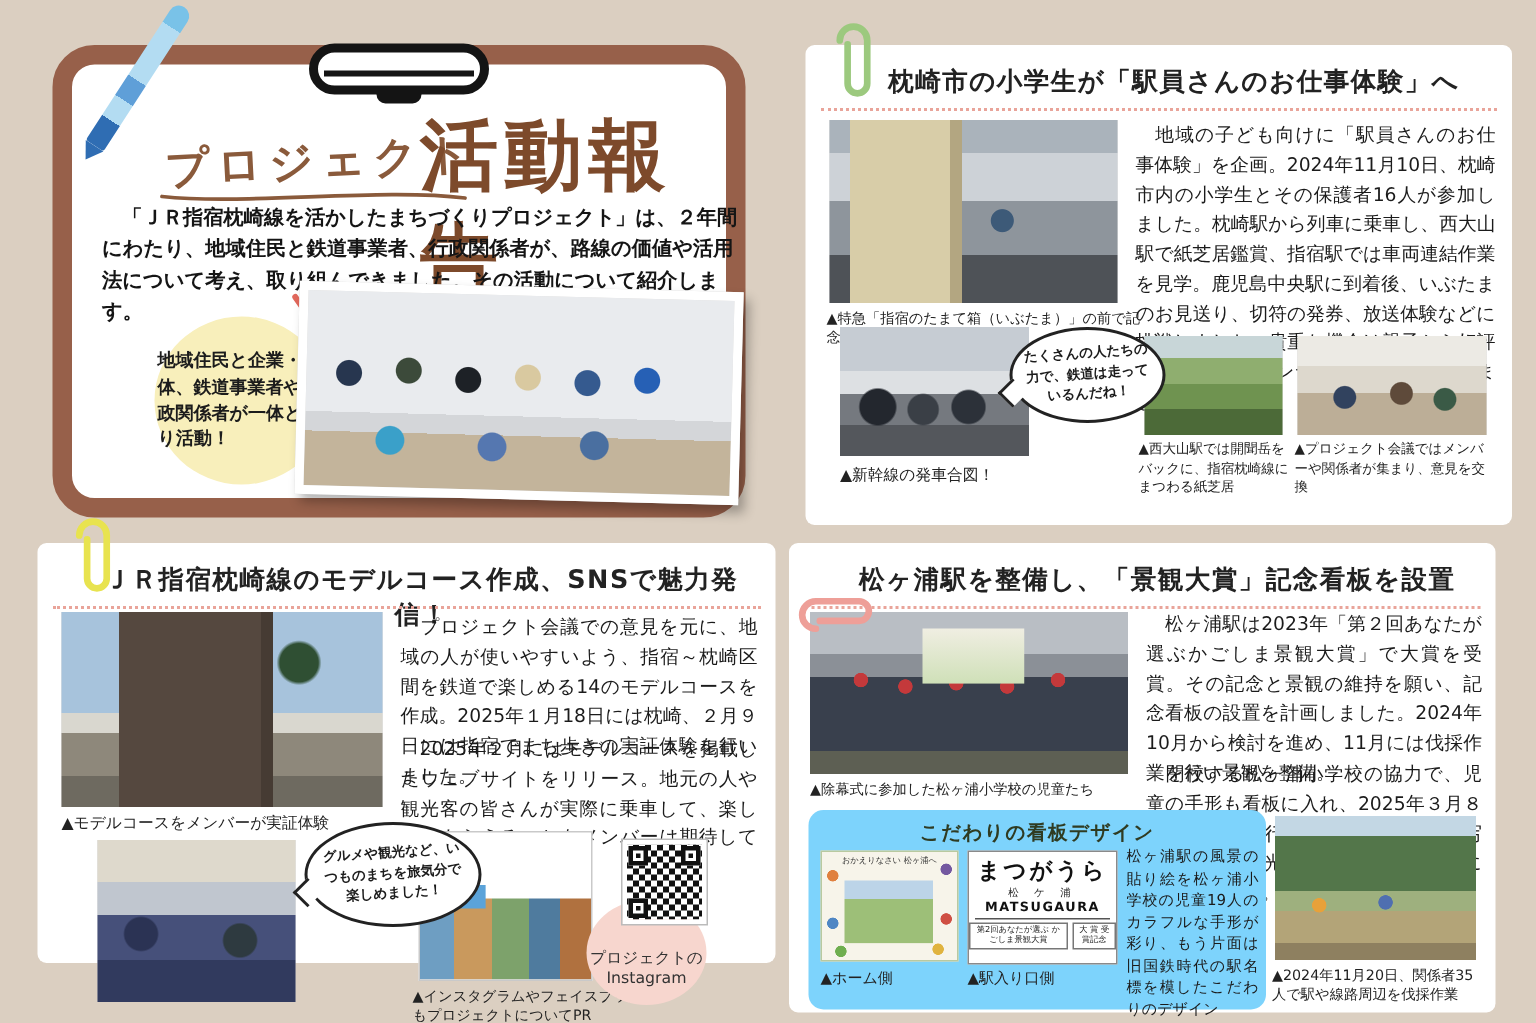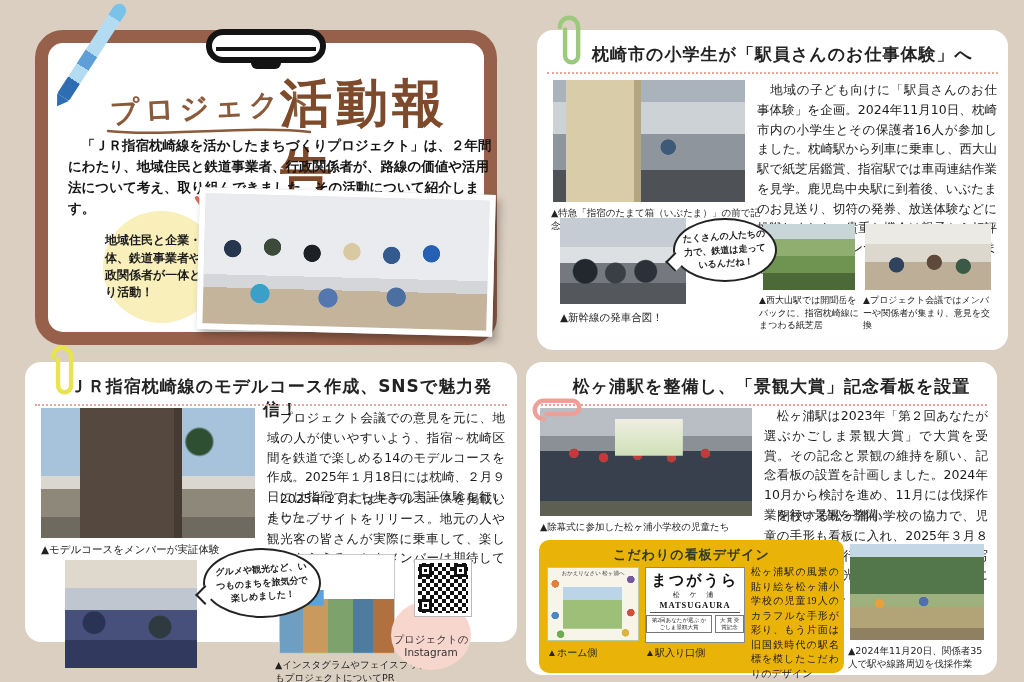--- a/index.html
+++ b/index.html
@@ -45,21 +45,21 @@
   }
   .note-circle span { width:112px; font-size:12px; line-height:1.45; font-weight:bold; text-align:left; }
   .spark { position:absolute; width:4px; height:15px; background:#e2685c; border-radius:2px; }
   .spark.s1 { left:150px; top:152px; transform:rotate(-35deg); }
   .spark.s2 { left:166px; top:160px; transform:rotate(-10deg); }
   .group-photo {
     position:absolute; left:150px; top:148px; width:296px; height:142px;
     border:6px solid #fff; box-shadow:4px 5px 8px rgba(0,0,0,.3); transform:rotate(1.5deg);
   }
   
-  .panel { position:absolute; background:#fff; border-radius:16px; }
+  .panel { position:absolute; background:#fff; border-radius:6px; }
   .p-a1 { left:537px; top:30px;  width:471px; height:320px; }
   .p-a2 { left:25px;  top:362px; width:492px; height:280px; }
   .p-a3 { left:526px; top:362px; width:471px; height:313px; }
   .ptitle { position:absolute; top:13px; left:30px; right:10px; text-align:center; font-size:17px; font-weight:bold; color:#222; letter-spacing:1px; }
   .dotline { position:absolute; top:42px; left:10px; right:10px; border-top:2px dotted #e9a49a; }
   .paperclip { position:absolute; z-index:6; }
   .body-txt { font-size:12.5px; line-height:1.58; color:#1b1b1b; text-align:justify; }
   .cap { position:absolute; font-size:9.5px; line-height:1.4; color:#222; }
   .photo { position:absolute; background-color:#ccc; background-repeat:no-repeat; background-size:cover; }
   .bubble {
@@ -73,21 +73,21 @@
   }
   
   .qr { position:absolute; background:conic-gradient(#111 25%,#fff 0 50%,#111 0 75%,#fff 0) 0 0/8px 8px; border:3px solid #fff; outline:1px solid #bbb; z-index:3; }
   .qr .f { position:absolute; width:13px; height:13px; border:3px solid #111; background:#fff; }
   .qr .f::after { content:""; position:absolute; left:2px; top:2px; width:3px; height:3px; background:#111; }
   .qr .f1 { left:1px; top:1px; } .qr .f2 { right:1px; top:1px; } .qr .f3 { left:1px; bottom:1px; }
   .insta-circle { position:absolute; border-radius:50%; background:#f7d6ce; z-index:2;
     display:flex; flex-direction:column; align-items:center; justify-content:flex-end; padding-bottom:10px; }
   .insta-circle div { font-size:10.5px; line-height:1.3; color:#333; text-align:center; }
   
-  .greenbox { position:absolute; background:#eab308; border-radius:10px;font-family:Liberation Serif, serif; }
+  .greenbox { position:absolute; background:#7dd3fc; border-radius:10px; }
   .gb-header { position:absolute; top:6px; left:0; right:0; text-align:center; font-size:13px; font-weight:bold; color:#2f3b22; letter-spacing:1px; }
   .sign { position:absolute; background:#fff; border:1px solid #8a8a8a; text-align:center; overflow:hidden; }
   .sign .main { font-size:15px; font-weight:bold; letter-spacing:2px; margin-top:3px; color:#111; }
   .sign .sub  { font-size:7px; letter-spacing:4px; color:#222; }
   .sign .romaji { font-size:8.5px; font-weight:bold; letter-spacing:1px; color:#111; border-bottom:1px solid #555; padding-bottom:2px; margin:0 4px; }
   .sign .awardrow { display:flex; justify-content:center; gap:3px; margin-top:2px; }
   .sign .awardrow .cell { border:1px solid #777; font-size:5.5px; line-height:1.25; padding:1px 2px; color:#222; }
   .handprint-title { position:absolute; top:2px; left:0; right:0; text-align:center; font-size:5.5px; color:#333; z-index:2; }
   .gb-desc { position:absolute; font-size:10px; line-height:1.45; color:#1b1b1b; text-align:justify; }
 </style>

